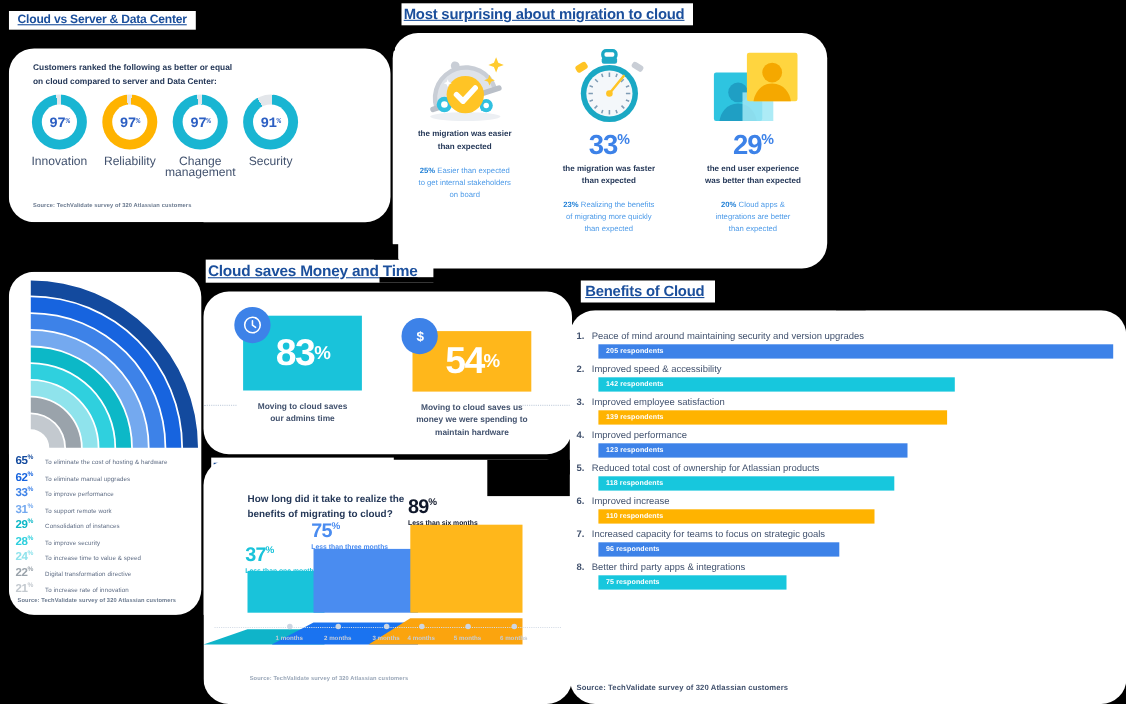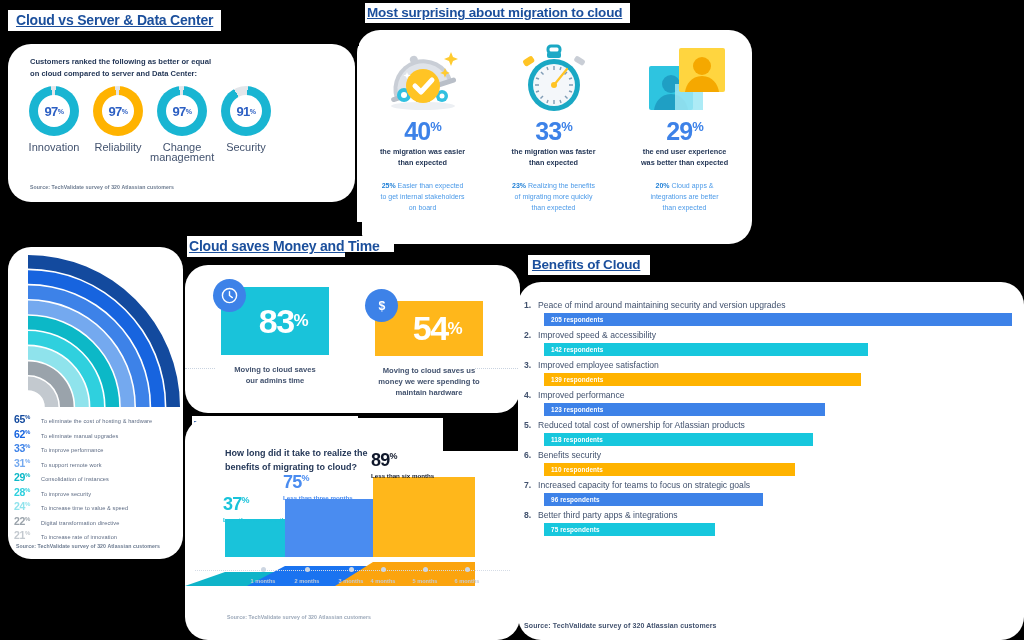--- a/index.html
+++ b/index.html
@@ -9,21 +9,21 @@
   .sec-title { position:absolute; background:#fff; color:#1b4f9c; font-weight:bold;
                text-decoration:underline; white-space:nowrap; letter-spacing:-0.2px; }
   .srcline { font-size:5.2px; color:#6b7a8f; font-weight:bold; letter-spacing:0.1px; }
 
   
   #panelA { left:8px; top:44px; width:347px; height:158px; }
   .a-intro { position:absolute; left:22px; top:12px; font-size:7.6px; font-weight:bold;
              color:#253858; line-height:12px; }
   .donut-row { position:absolute; left:14px; top:42px; width:320px; display:flex; }
   .donut-cell { width:64px; text-align:center; }
-  .donut { width:50px; height:50px; margin:0 auto; border-radius:50%; position:relative; }
+  .donut { width:50px; height:50px; margin:0 auto; border-radius:50%; position:relative;font-family:Liberation Mono, monospace; }
   .donut::after { content:""; position:absolute; inset:9px; background:#fff; border-radius:50%; }
   .donut span { position:absolute; inset:0; display:flex; align-items:center; justify-content:center;
                 z-index:2; font-size:13px; font-weight:bold; color:#2c5fc3; letter-spacing:-0.5px; }
   .donut span i { font-style:normal; font-size:7px; vertical-align:super; }
   .d-label { margin-top:6px; font-size:11px; color:#42526e; line-height:10px; }
 
   
   #panelB { left:357px; top:30px; width:395px; height:214px; }
   .b-row { position:absolute; top:12px; left:0; width:395px; display:flex; }
   .b-cell { width:131px; text-align:center; }
@@ -41,21 +41,21 @@
   .c-item { display:flex; align-items:baseline; margin-bottom:2.5px; }
   .c-pct { width:27px; font-size:10.5px; font-weight:bold; letter-spacing:-0.4px; }
   .c-pct i { font-style:normal; font-size:6px; vertical-align:super; }
   .c-txt { font-size:5.6px; color:#5e6c84; letter-spacing:0.1px; }
   #panelC .srcline { position:absolute; left:8px; top:296px; }
 
   
   #panelD { left:185px; top:265px; width:335px; height:148px; }
   .d-card { position:absolute; }
   .d-box { position:relative; }
-  .d-box .num { position:absolute; left:8px; top:0; width:100%; height:100%;
+  .d-box .num { position:absolute; left:0; top:0; width:100%; height:100%;
                 display:flex; align-items:center; justify-content:center;
                 color:#fff; font-size:34px; font-weight:bold; letter-spacing:-1.5px; }
   .d-box .num i { font-style:normal; font-size:17px; vertical-align:super; }
   .d-bub { position:absolute; width:33px; height:33px; border-radius:50%; background:#3d82e8;
            display:flex; align-items:center; justify-content:center; z-index:3; }
   .d-cap { font-size:7.6px; color:#42526e; font-weight:600; line-height:11px; text-align:center; margin-top:9px; }
   .d-div { position:absolute; border-top:1px dotted #c9d3e0; }
 
   
   #panelE { left:185px; top:418px; width:335px; height:222px; }
@@ -81,21 +81,21 @@
   .f-bar { height:13px; margin-top:2.5px; margin-left:26px; display:flex; align-items:center;
            padding-left:7px; color:#fff; font-size:6.4px; font-weight:bold; letter-spacing:0.1px; }
   #panelF .srcline { position:absolute; left:6px; top:340px; font-size:7px; color:#42526e; }
 
   
   .blk { position:absolute; background:#000; }
 </style>
 </head>
 <body>
 
-<div class="sec-title" style="left:8px;top:10px;padding:2px 8px 3px 8px;font-size:14px;">Cloud vs Server &amp; Data Center</div>
+<div class="sec-title" style="left:8px;top:10px;padding:2px 8px 3px 8px;font-size:11px;">Cloud vs Server &amp; Data Center</div>
 
 <div class="sec-title" style="left:365px;top:3px;padding:2px 8px 3px 2px;font-size:13.5px;">Most surprising about migration to cloud</div>
 
 <div class="sec-title" style="left:187px;top:236px;padding:2px 14px 3px 2px;font-size:14px;">Cloud saves Money and Time</div>
 
 <div class="sec-title" style="left:192px;top:416px;padding:2px 10px 3px 2px;font-size:13.5px;">Time to value with Cloud</div>
 
 <div class="sec-title" style="left:528px;top:255px;padding:2px 10px 3px 4px;font-size:13.5px;">Benefits of Cloud</div>
 
 <div class="panel" style="left:185px;top:232px;width:160px;height:22px;z-index:-1;"></div>
@@ -162,23 +162,20 @@
           <circle cx="48" cy="42" r="17" fill="#ffc425"></circle>
           <path d="M40 42 l6 6 l11 -12" stroke="#fff" stroke-width="5" fill="none" stroke-linecap="round" stroke-linejoin="round"></path>
           <g fill="#ffcb2f">
             <path d="M76 8 l2 5 l5 2 l-5 2 l-2 5 l-2 -5 l-5 -2 l5 -2 z"></path>
             <path d="M70 24 l1.4 3.5 l3.5 1.4 l-3.5 1.4 l-1.4 3.5 l-1.4 -3.5 l-3.5 -1.4 l3.5 -1.4 z"></path>
           </g>
           <g fill="#fff">
             <path d="M32 28 l1 2.6 l2.6 1 l-2.6 1 l-1 2.6 l-1 -2.6 l-2.6 -1 l2.6 -1 z"></path>
           </g>
         </svg>
-      </div>
-      <div class="b-pct">
-        <span>40</span><i>%</i>
       </div>
       <div class="b-desc">
         <div>the migration was easier</div>
         <div>than expected</div>
       </div>
       <div class="b-sub">
         <div><b>25%</b>
           <span>Easier than expected</span></div>
         <div>to get internal stakeholders</div>
         <div>on board</div>
@@ -451,21 +448,21 @@
           <span class="f-num">5.</span>
           <span>Reduced total cost of ownership for Atlassian products</span>
         </div>
         <div class="f-bar" style="width:269px;background:#17c7dd;">
           <span>118 respondents</span>
         </div>
       </div>
       <div class="f-item">
         <div class="f-head">
           <span class="f-num">6.</span>
-          <span>Benefits security</span>
+          <span>Improved increase</span>
         </div>
         <div class="f-bar" style="width:251px;background:#ffb300;">
           <span>110 respondents</span>
         </div>
       </div>
       <div class="f-item">
         <div class="f-head">
           <span class="f-num">7.</span>
           <span>Increased capacity for teams to focus on strategic goals</span>
         </div>

